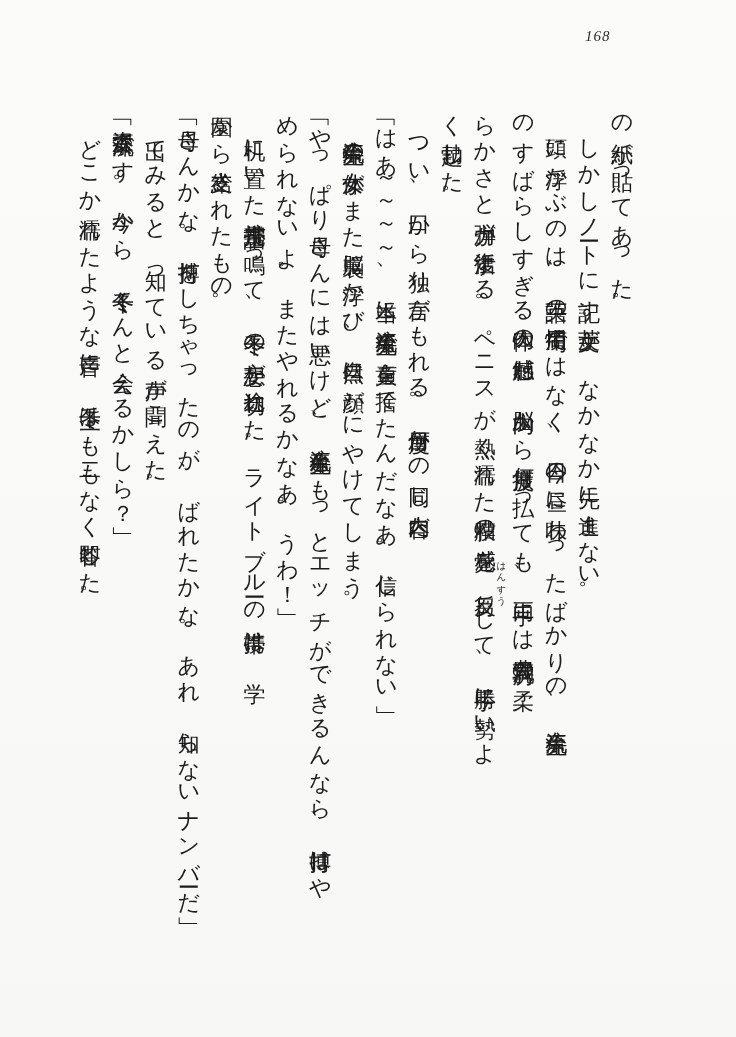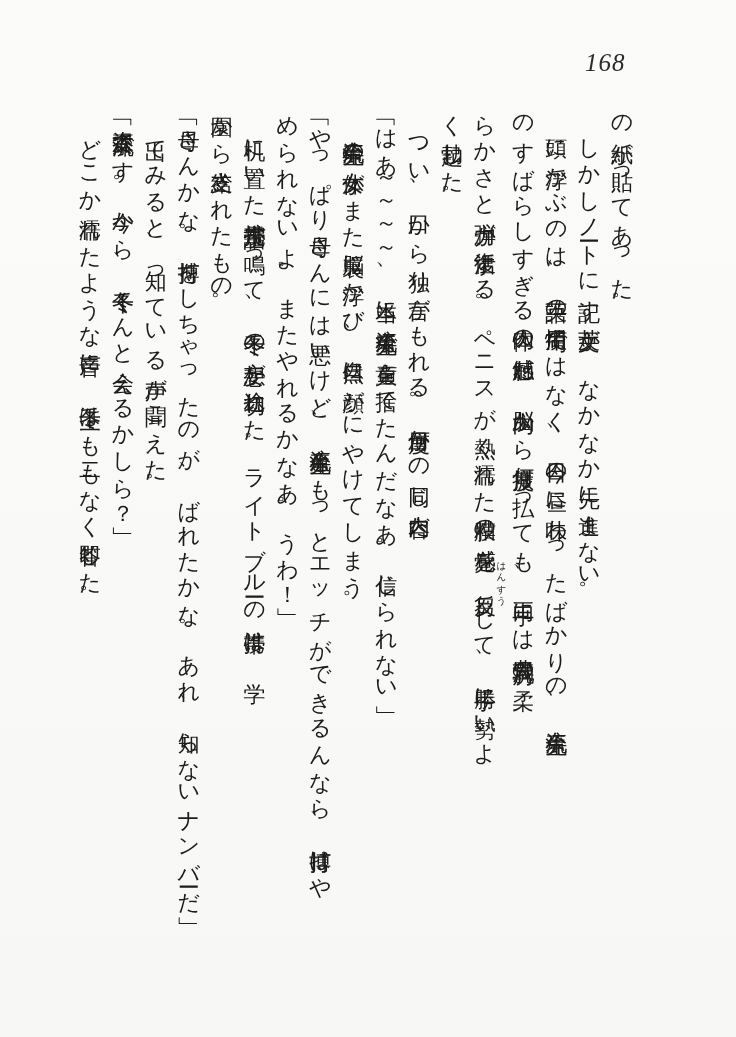--- a/index.html
+++ b/index.html
@@ -6,24 +6,24 @@
   .page {
     position: relative;
     width: 736px;
     height: 1037px;
     background: linear-gradient(180deg, #fbfbf9 0%, #f9f9f7 55%, #f7f7f5 100%);
     overflow: hidden;
     font-family: "Liberation Serif", "DejaVu Serif", serif;
   }
   .pagenum {
     position: absolute;
-    top: 49px;
+    top: 28px;
     left: 585px;
     font-style: italic;
-    font-size: 25px;
+    font-size: 15px;
     color: #2b2b2b;
     letter-spacing: 1px;
   }
   .vtext {
     position: absolute;
     top: 100px;
     right: 98px;
     height: 905px;
     writing-mode: vertical-rl;
     text-orientation: mixed;

